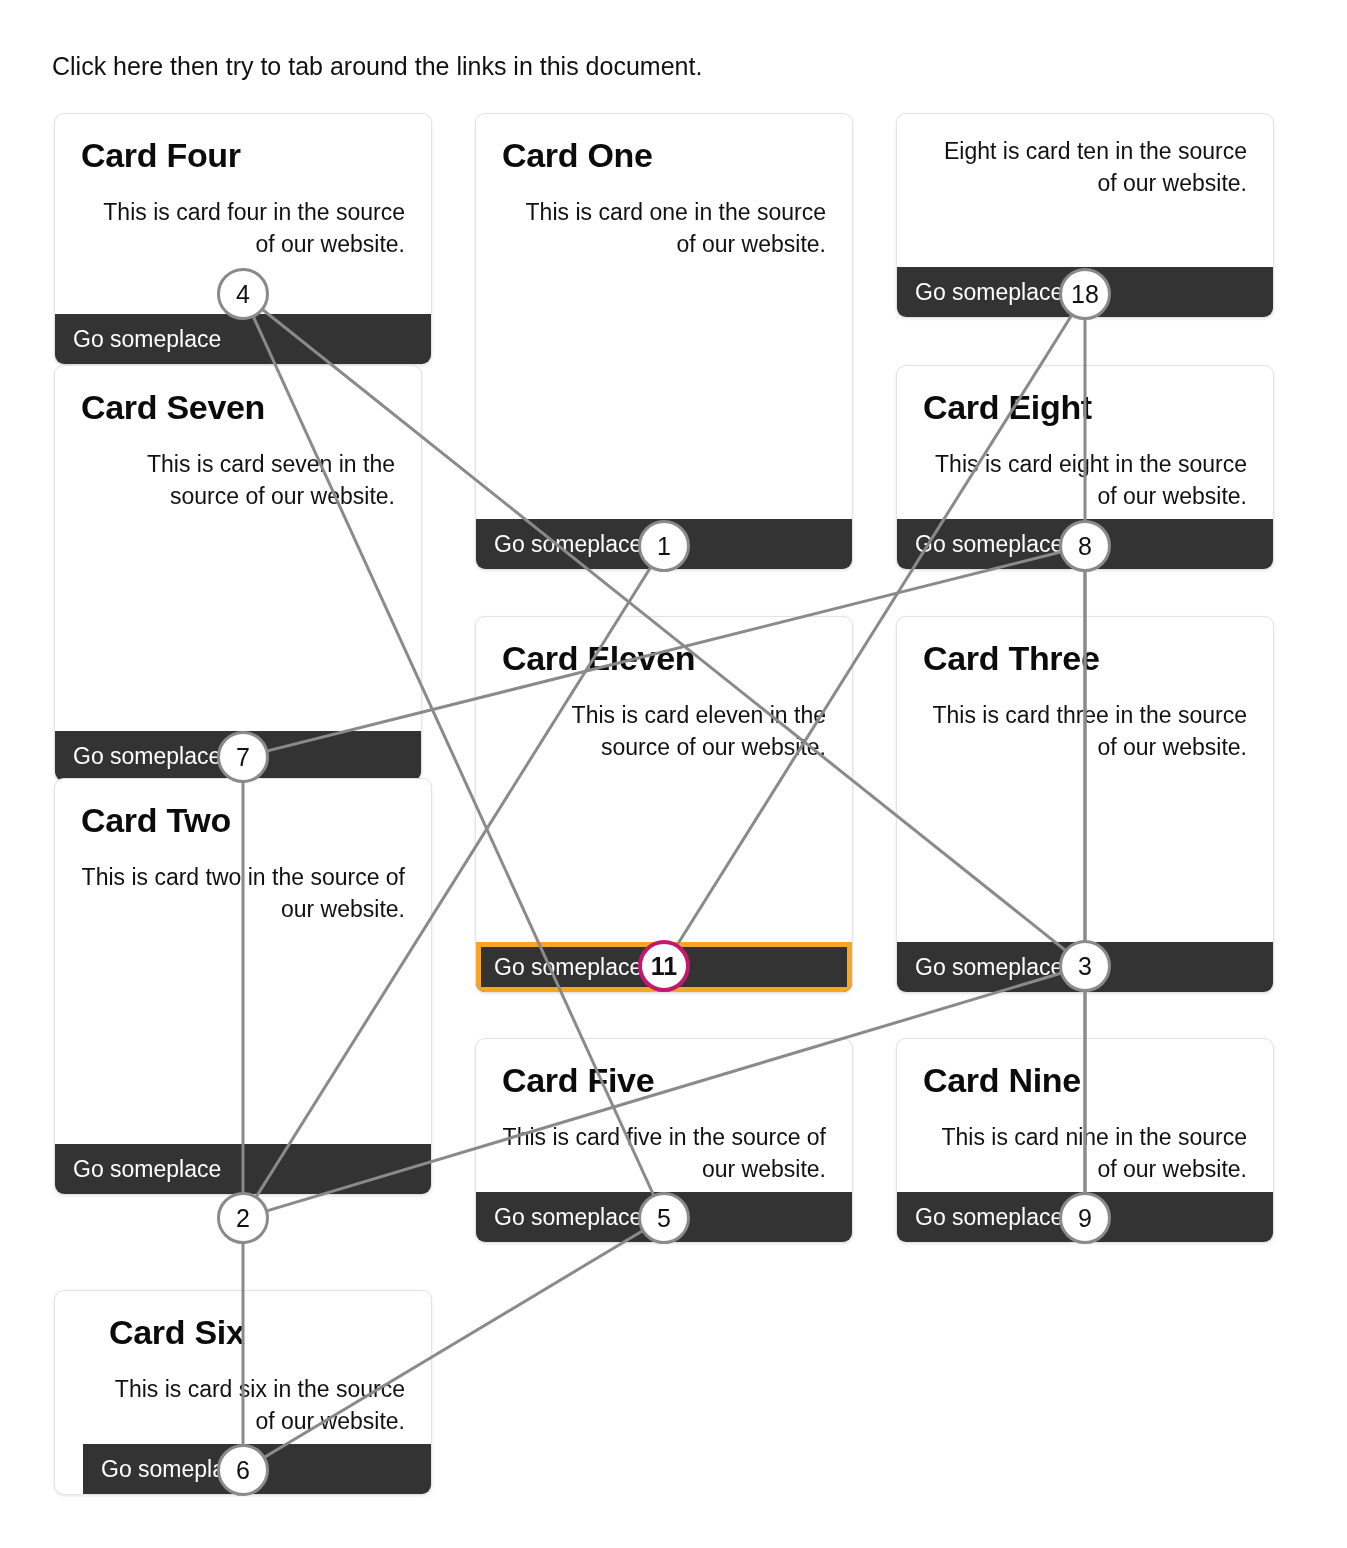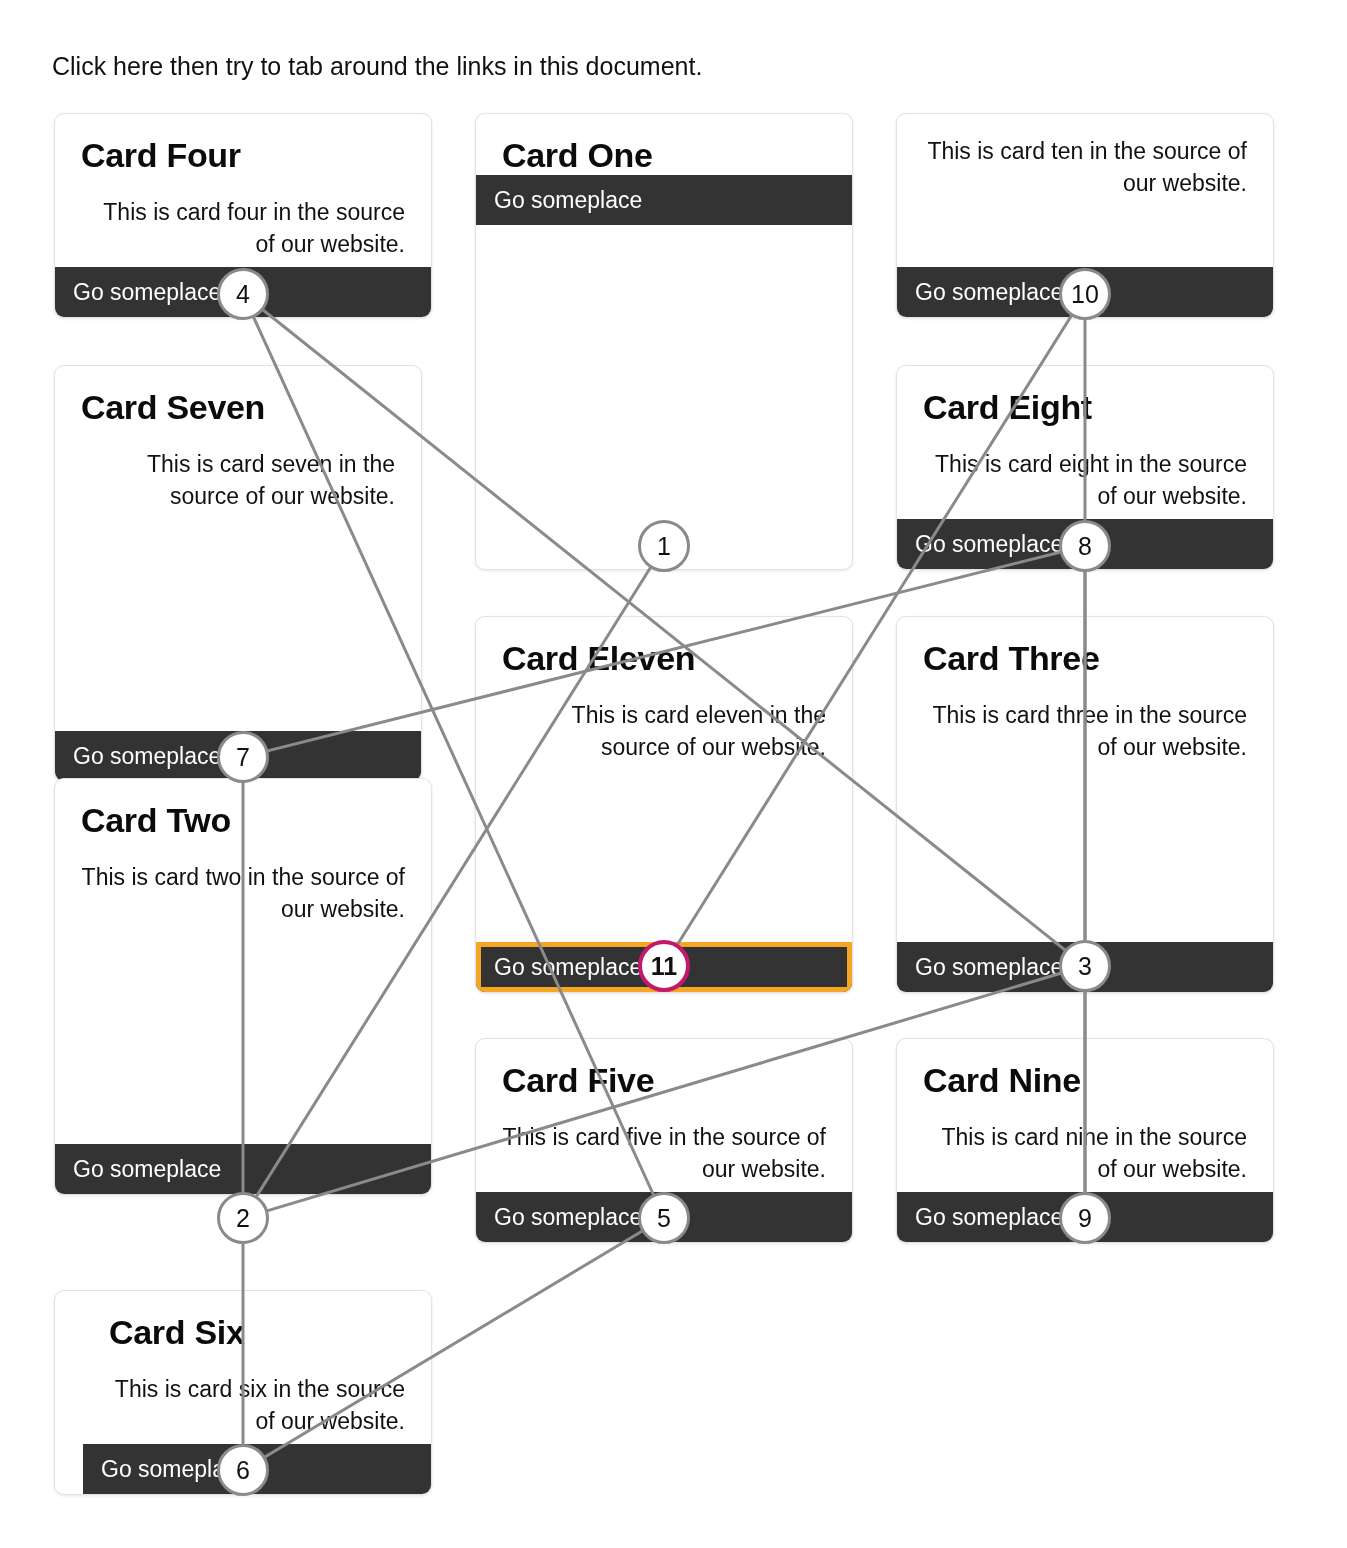--- a/index.html
+++ b/index.html
@@ -104,35 +104,36 @@
     border-color: #c2186f;
     border-width: 4px;
   }
 </style>
 </head>
 <body>
 
 <div id="intro">Click here then try to tab around the links in this document.</div>
 
 <div id="grid">
-    <div class="card" style="left: 54px; top: 113px; width: 378px; height: 205px;">
+    <div class="card" style="left: 54px; top: 113px; width: 378px; height: 252px;">
       <div class="card-title">Card Four</div>
       <div class="card-body">This is card four in the source of our website.</div>
       <div class="card-footer">
         <a class="footer-link" href="#">Go someplace</a>
       </div>
     </div>
     <div class="card" style="left: 475px; top: 113px; width: 378px; height: 457px;">
       <div class="card-title">Card One</div>
+      <div class="card-body">This is card one in the source of our website.</div>
       <div class="card-footer">
         <a class="footer-link" href="#">Go someplace</a>
       </div>
     </div>
     <div class="card" style="left: 896px; top: 113px; width: 378px; height: 205px;">
-      <div class="card-body">This is card ten in the source of our website.</div>
+      <div class="card-body">Eight is card ten in the source of our website.</div>
       <div class="card-footer">
         <a class="footer-link" href="#">Go someplace</a>
       </div>
     </div>
     <div class="card" style="left: 54px; top: 365px; width: 368px; height: 417px;">
       <div class="card-title">Card Seven</div>
       <div class="card-body">This is card seven in the source of our website.</div>
       <div class="card-footer">
         <a class="footer-link" href="#">Go someplace</a>
       </div>
@@ -204,15 +205,15 @@
 <div id="badges">
     <div class="badge" style="left: 664px; top: 546px;">1</div>
     <div class="badge" style="left: 243px; top: 1218px;">2</div>
     <div class="badge" style="left: 1085px; top: 966px;">3</div>
     <div class="badge" style="left: 243px; top: 294px;">4</div>
     <div class="badge" style="left: 664px; top: 1218px;">5</div>
     <div class="badge" style="left: 243px; top: 1470px;">6</div>
     <div class="badge" style="left: 243px; top: 757px;">7</div>
     <div class="badge" style="left: 1085px; top: 546px;">8</div>
     <div class="badge" style="left: 1085px; top: 1218px;">9</div>
-    <div class="badge" style="left: 1085px; top: 294px;">10</div>
+    <div class="badge" style="left: 1085px; top: 294px;">18</div>
     <div class="badge current" style="left: 664px; top: 966px; font-weight: bold;">11</div>
   </div>
 
 </body></html>

